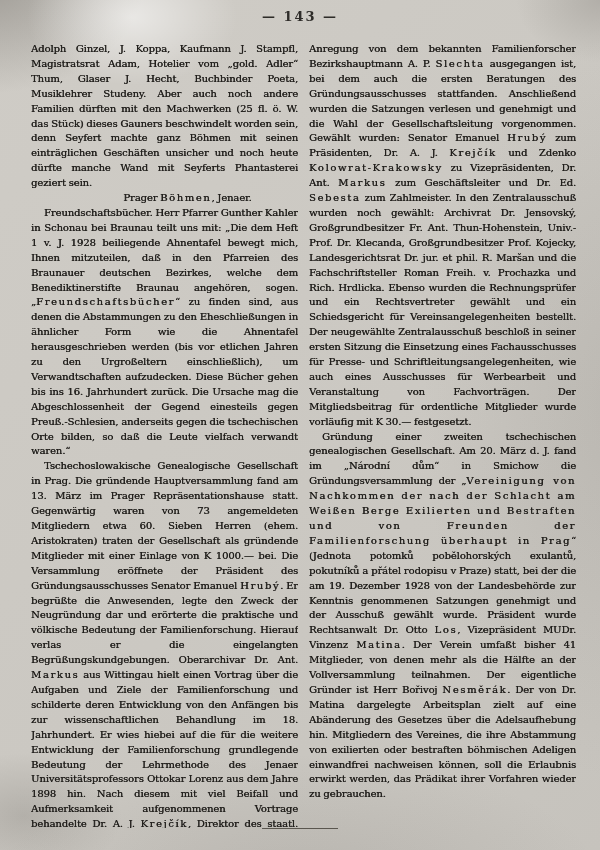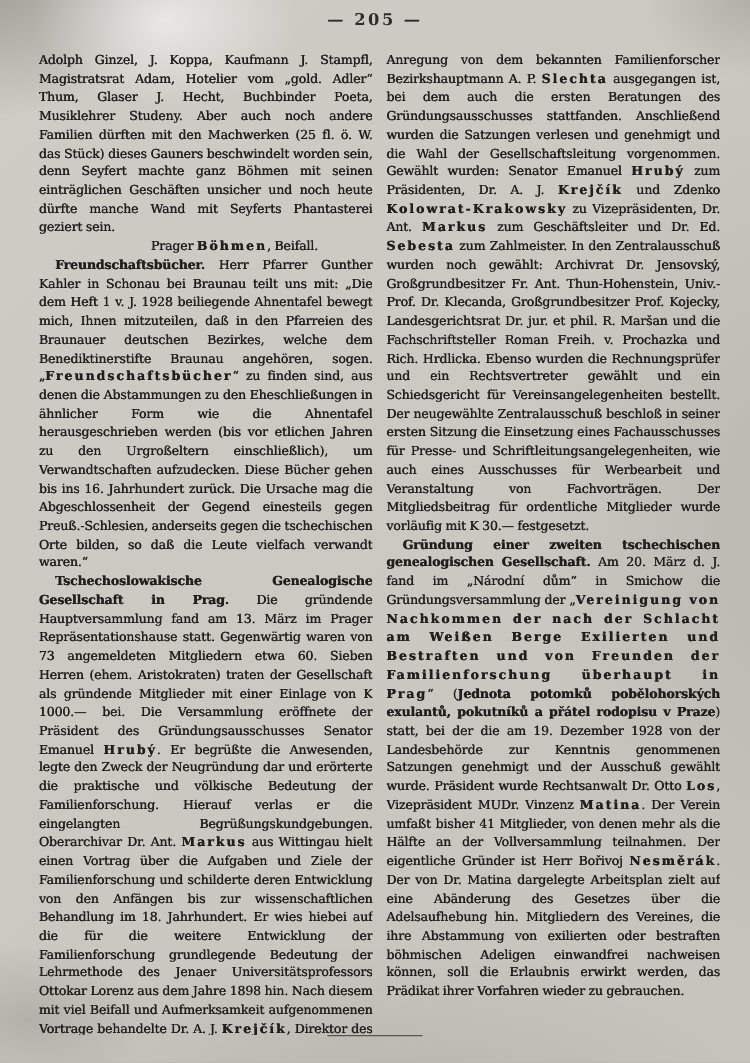--- a/index.html
+++ b/index.html
@@ -32,36 +32,36 @@
     width:267px;height:786px;overflow:hidden;
     text-align:justify;
     font-size:10px;line-height:14.9px;
     letter-spacing:-0.1px;word-spacing:-0.3px;
     color:#211f1c;
     text-shadow:0.3px 0 0 #211f1c;
   }
   .para{margin:0;text-indent:13px;}
   .para.noindent{text-indent:0;}
   .para.sig{text-align:center;text-indent:0;padding-left:46px;}
-  .b{font-weight:bold;}
-  .sp{letter-spacing:1.6px;font-weight:bold;}
+  .b{font-weight:normal;}
+  .sp{letter-spacing:1.6px;}
   .rule{
     position:absolute;left:50%;bottom:21px;transform:translateX(-50%);
     width:76px;height:0;border-top:1.5px solid #5a564f;
   }
 </style>
 </head>
 <body>
 
 <div class="page">
-  <div class="pageno">— 205 —</div>
+  <div class="pageno">— 143 —</div>
   <div class="cols">
     <div class="col" lang="de">
         <p class="para noindent"><span>Adolph Ginzel, J. Koppa, Kaufmann J. Stampfl, Magistratsrat Adam, Hotelier vom „gold. Adler“ Thum, Glaser J. Hecht, Buchbinder Poeta, Musiklehrer Studeny. Aber auch noch andere Familien dürften mit den Machwerken (25 fl. ö. W. das Stück) dieses Gauners beschwindelt worden sein, denn Seyfert machte ganz Böhmen mit seinen einträglichen Geschäften unsicher und noch heute dürfte manche Wand mit Seyferts Phantasterei geziert sein.</span></p>
-        <p class="para noindent sig"><span>Prager </span><span class=" sp">Böhmen</span><span>, Beifall.</span></p>
+        <p class="para noindent sig"><span>Prager </span><span class=" sp">Böhmen</span><span>, Jenaer.</span></p>
         <p class="para"><span class=" b">Freundschaftsbücher.</span><span> Herr Pfarrer Gunther Kahler in Schonau bei Braunau teilt uns mit: „Die dem Heft 1 v. J. 1928 beiliegende Ahnentafel bewegt mich, Ihnen mitzuteilen, daß in den Pfarreien des Braunauer deutschen Bezirkes, welche dem Benediktinerstifte Braunau angehören, sogen. „</span><span class=" sp">Freundschaftsbücher</span><span>“ zu finden sind, aus denen die Abstammungen zu den Eheschließungen in ähnlicher Form wie die Ahnentafel herausgeschrieben werden (bis vor etlichen Jahren zu den Urgroßeltern einschließlich), um Verwandtschaften aufzudecken. Diese Bücher gehen bis ins 16. Jahrhundert zurück. Die Ursache mag die Abgeschlossenheit der Gegend einesteils gegen Preuß.-Schlesien, anderseits gegen die tschechischen Orte bilden, so daß die Leute vielfach verwandt waren.“</span></p>
         <p class="para"><span class=" b">Tschechoslowakische Genealogische Gesellschaft in Prag.</span><span> Die gründende Hauptversammlung fand am 13. März im Prager Repräsentationshause statt. Gegenwärtig waren von 73 angemeldeten Mitgliedern etwa 60. Sieben Herren (ehem. Aristokraten) traten der Gesellschaft als gründende Mitglieder mit einer Einlage von K 1000.— bei. Die Versammlung eröffnete der Präsident des Gründungsausschusses Senator Emanuel </span><span class=" sp">Hrubý</span><span>. Er begrüßte die Anwesenden, legte den Zweck der Neugründung dar und erörterte die praktische und völkische Bedeutung der Familienforschung. Hierauf verlas er die eingelangten Begrüßungskundgebungen. Oberarchivar Dr. Ant. </span><span class=" sp">Markus</span><span> aus Wittingau hielt einen Vortrag über die Aufgaben und Ziele der Familienforschung und schilderte deren Entwicklung von den Anfängen bis zur wissenschaftlichen Behandlung im 18. Jahrhundert. Er wies hiebei auf die für die weitere Entwicklung der Familienforschung grundlegende Bedeutung der Lehrmethode des Jenaer Universitätsprofessors Ottokar Lorenz aus dem Jahre 1898 hin. Nach diesem mit viel Beifall und Aufmerksamkeit aufgenommenen Vortrage behandelte Dr. A. J. </span><span class=" sp">Krejčík</span><span>, Direktor des staatl. Agrararchivs, in ausführlicher Weise die Entstehungsgeschichte der Gesellschaft, wobei er betonte, daß die</span></p>
       </div>
     <div class="col" lang="de">
         <p class="para noindent"><span>Anregung von dem bekannten Familienforscher Bezirkshauptmann A. P. </span><span class=" sp">Slechta</span><span> ausgegangen ist, bei dem auch die ersten Beratungen des Gründungsausschusses stattfanden. Anschließend wurden die Satzungen verlesen und genehmigt und die Wahl der Gesellschaftsleitung vorgenommen. Gewählt wurden: Senator Emanuel </span><span class=" sp">Hrubý</span><span> zum Präsidenten, Dr. A. J. </span><span class=" sp">Krejčík</span><span> und Zdenko </span><span class=" sp">Kolowrat-Krakowsky</span><span> zu Vizepräsidenten, Dr. Ant. </span><span class=" sp">Markus</span><span> zum Geschäftsleiter und Dr. Ed. </span><span class=" sp">Sebesta</span><span> zum Zahlmeister. In den Zentralausschuß wurden noch gewählt: Archivrat Dr. Jensovský, Großgrundbesitzer Fr. Ant. Thun-Hohenstein, Univ.-Prof. Dr. Klecanda, Großgrundbesitzer Prof. Kojecky, Landesgerichtsrat Dr. jur. et phil. R. Maršan und die Fachschriftsteller Roman Freih. v. Prochazka und Rich. Hrdlicka. Ebenso wurden die Rechnungsprüfer und ein Rechtsvertreter gewählt und ein Schiedsgericht für Vereinsangelegenheiten bestellt. Der neugewählte Zentralausschuß beschloß in seiner ersten Sitzung die Einsetzung eines Fachausschusses für Presse- und Schriftleitungsangelegenheiten, wie auch eines Ausschusses für Werbearbeit und Veranstaltung von Fachvorträgen. Der Mitgliedsbeitrag für ordentliche Mitglieder wurde vorläufig mit K 30.— festgesetzt.</span></p>
         <p class="para"><span class=" b">Gründung einer zweiten tschechischen genealogischen Gesellschaft.</span><span> Am 20. März d. J. fand im „Národní dům“ in Smichow die Gründungsversammlung der „</span><span class=" sp">Vereinigung von Nachkommen der nach der Schlacht am Weißen Berge Exilierten und Bestraften und von Freunden der Familienforschung überhaupt in Prag</span><span>“ (</span><span class=" b">Jednota potomků pobělohorských exulantů, pokutníků a přátel rodopisu v Praze</span><span>) statt, bei der die am 19. Dezember 1928 von der Landesbehörde zur Kenntnis genommenen Satzungen genehmigt und der Ausschuß gewählt wurde. Präsident wurde Rechtsanwalt Dr. Otto </span><span class=" sp">Los</span><span>, Vizepräsident MUDr. Vinzenz </span><span class=" sp">Matina</span><span>. Der Verein umfaßt bisher 41 Mitglieder, von denen mehr als die Hälfte an der Vollversammlung teilnahmen. Der eigentliche Gründer ist Herr Bořivoj </span><span class=" sp">Nesměrák</span><span>. Der von Dr. Matina dargelegte Arbeitsplan zielt auf eine Abänderung des Gesetzes über die Adelsaufhebung hin. Mitgliedern des Vereines, die ihre Abstammung von exilierten oder bestraften böhmischen Adeligen einwandfrei nachweisen können, soll die Erlaubnis erwirkt werden, das Prädikat ihrer Vorfahren wieder zu gebrauchen.</span></p>
       </div>
   </div>
   <div class="rule"></div>
 </div>

